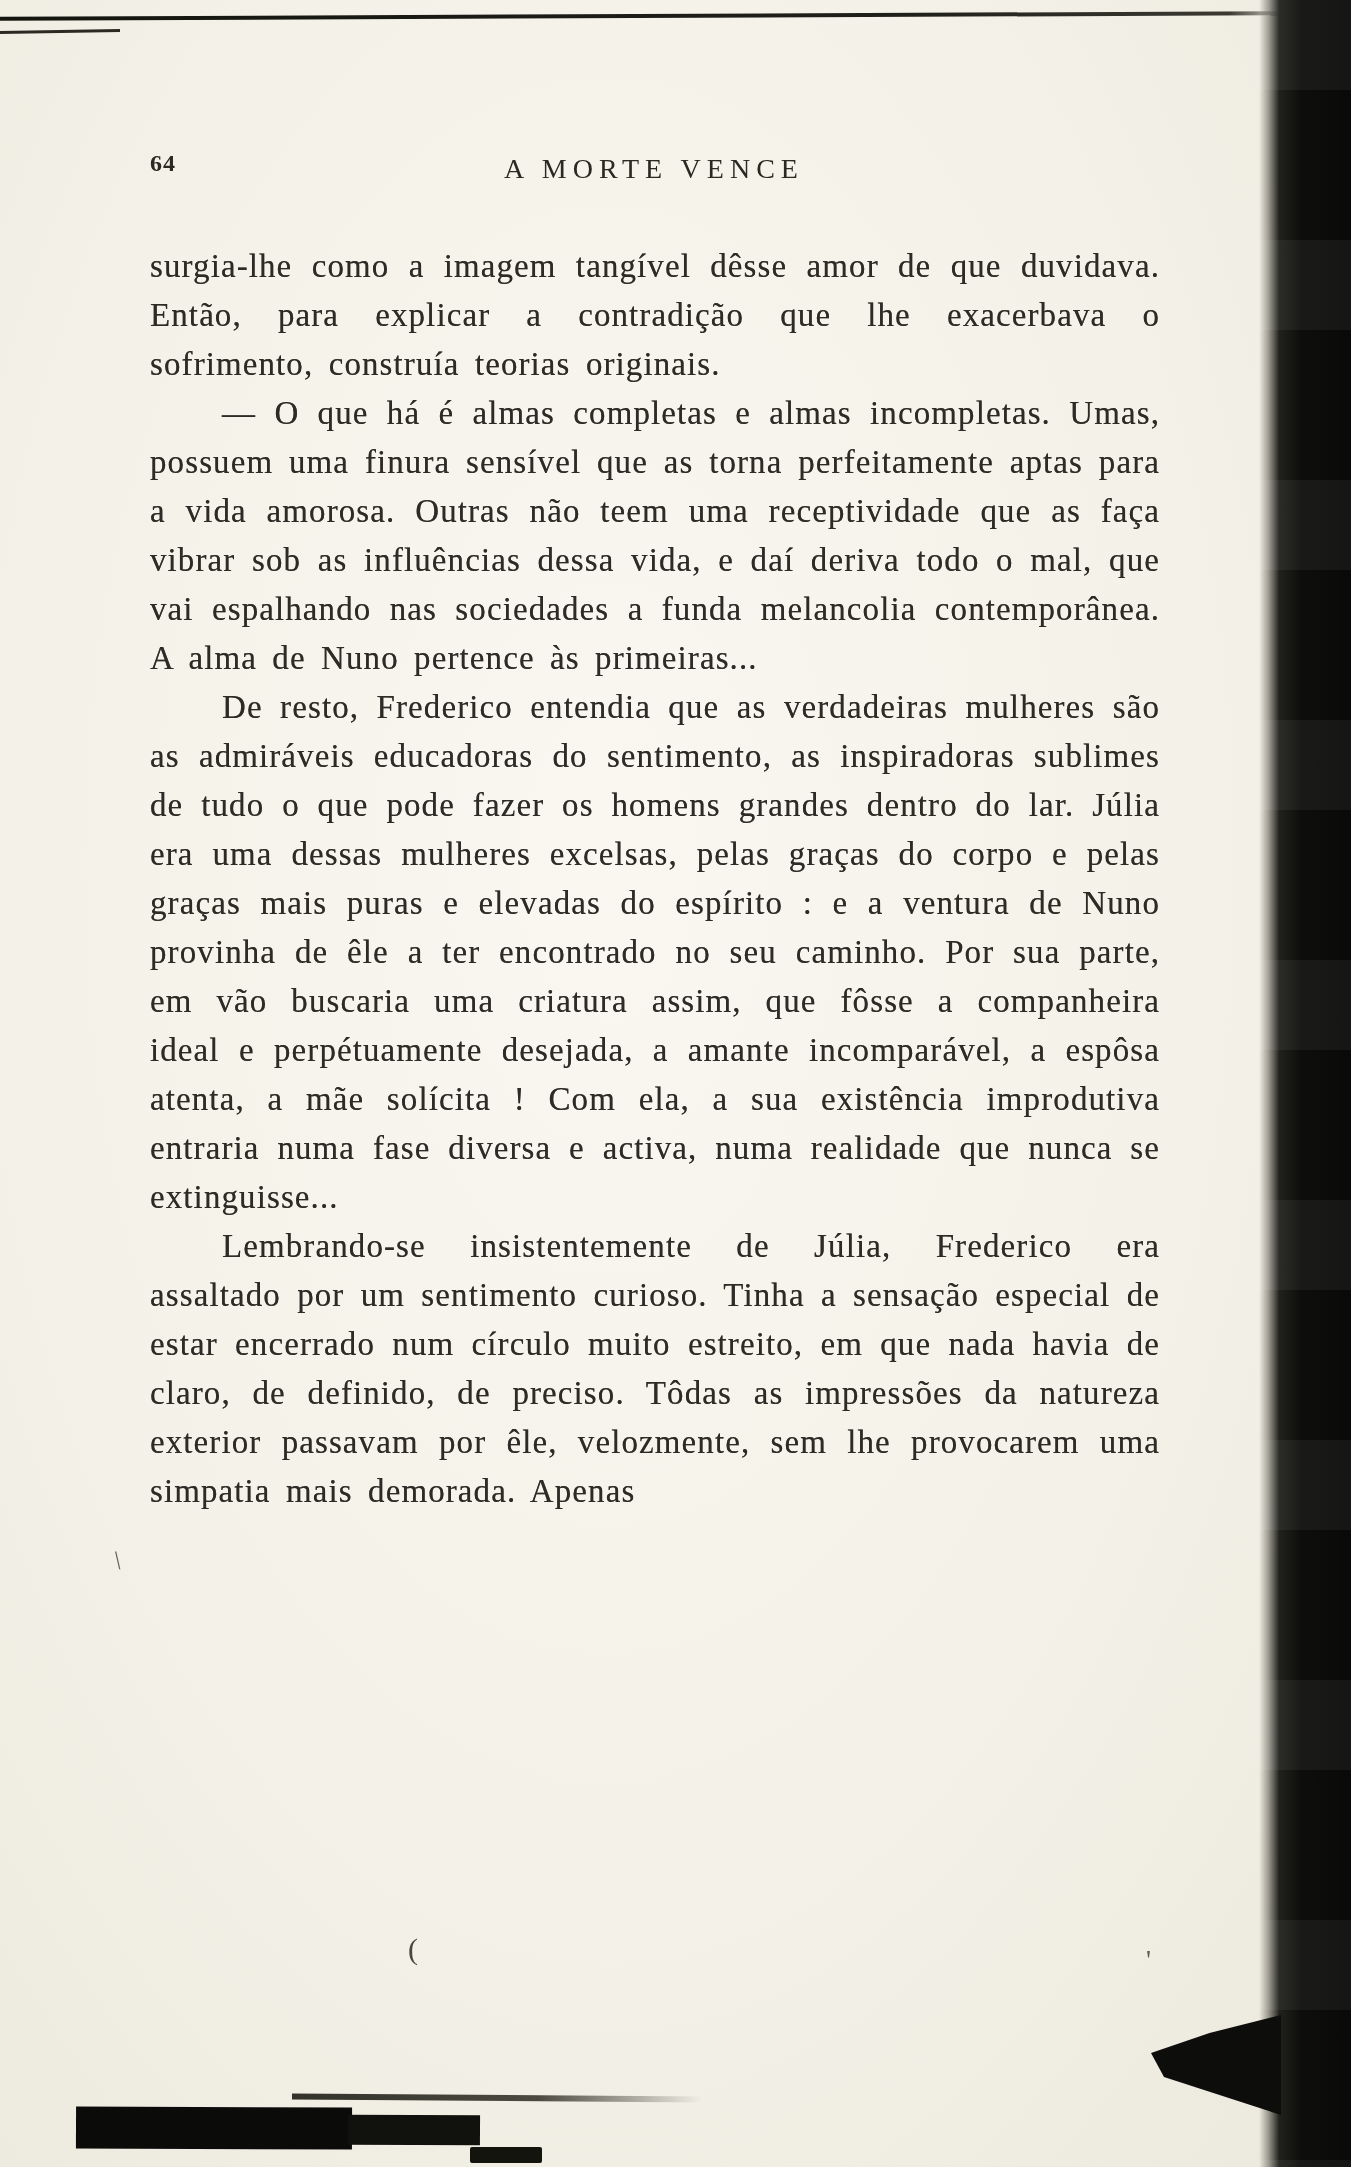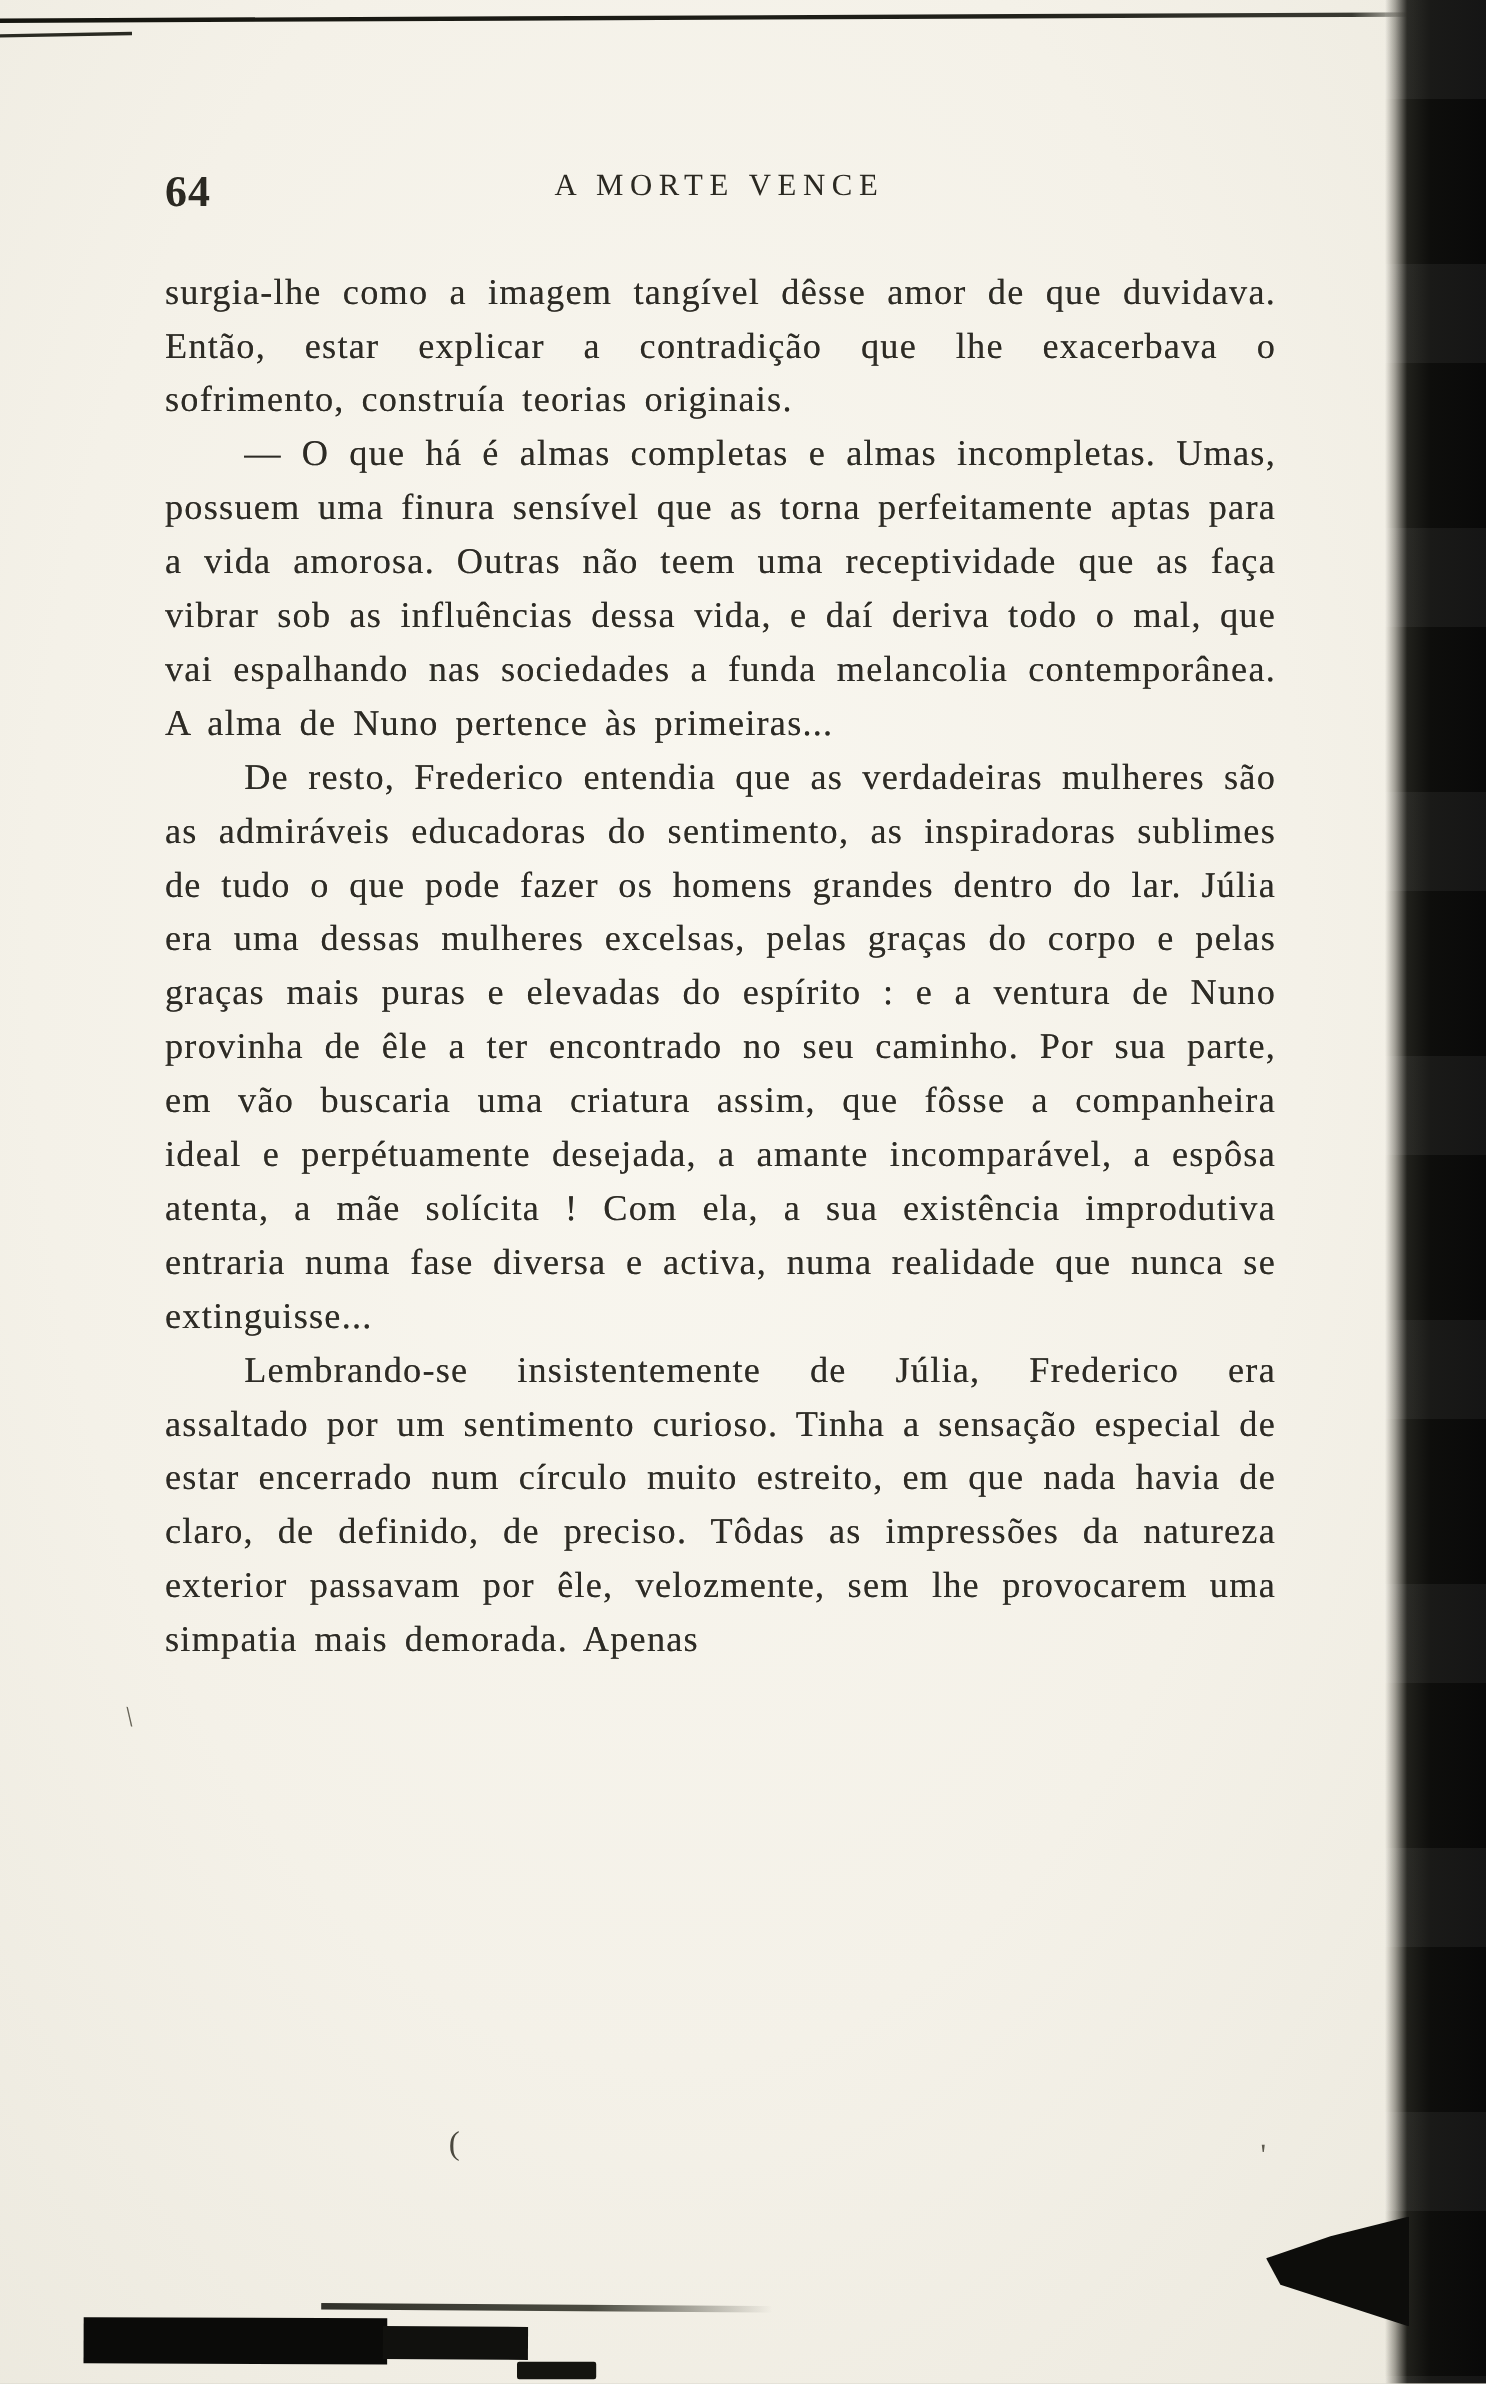--- a/index.html
+++ b/index.html
@@ -122,21 +122,21 @@
     position: absolute;
     top: 150px;
     left: 150px;
     width: 1008px;
     height: 42px;
   }
   .page-number {
     position: absolute;
     left: 0;
     top: 0;
-    font-size: 40px;
+    font-size: 24px;
     font-weight: bold;
     letter-spacing: 1px;
     color: #2b2922;
     text-align: center;
   }
   .running-title {
     position: absolute;
     left: 50%;
     top: 3px;
     transform: translateX(-50%);
@@ -181,21 +181,21 @@
   <div class="scan-bottom-bar-2"></div>
   <div class="scan-bottom-line"></div>
   <div class="scan-bottom-blob"></div>
 
   <header class="page-header">
     <span class="page-number">64</span>
     <span class="running-title">A MORTE VENCE</span>
   </header>
 
   <main class="text-block">
-    <p class="para no-indent">surgia-lhe como a imagem tangível dêsse amor de que duvidava. Então, estar explicar a contradição que lhe exacerbava o sofrimento, construía teorias originais.</p>
+    <p class="para no-indent">surgia-lhe como a imagem tangível dêsse amor de que duvidava. Então, para explicar a contradição que lhe exacerbava o sofrimento, construía teorias originais.</p>
     <p class="para">— O que há é almas completas e almas incompletas. Umas, possuem uma finura sensível que as torna perfeitamente aptas para a vida amorosa. Outras não teem uma receptividade que as faça vibrar sob as influências dessa vida, e daí deriva todo o mal, que vai espalhando nas sociedades a funda melancolia contemporânea. A alma de Nuno pertence às primeiras...</p>
     <p class="para">De resto, Frederico entendia que as verdadeiras mulheres são as admiráveis educadoras do sentimento, as inspiradoras sublimes de tudo o que pode fazer os homens grandes dentro do lar. Júlia era uma dessas mulheres excelsas, pelas graças do corpo e pelas graças mais puras e elevadas do espírito : e a ventura de Nuno provinha de êle a ter encontrado no seu caminho. Por sua parte, em vão buscaria uma criatura assim, que fôsse a companheira ideal e perpétuamente desejada, a amante incomparável, a espôsa atenta, a mãe solícita ! Com ela, a sua existência improdutiva entraria numa fase diversa e activa, numa realidade que nunca se extinguisse...</p>
     <p class="para">Lembrando-se insistentemente de Júlia, Frederico era assaltado por um sentimento curioso. Tinha a sensação especial de estar encerrado num círculo muito estreito, em que nada havia de claro, de definido, de preciso. Tôdas as impressões da natureza exterior passavam por êle, velozmente, sem lhe provocarem uma simpatia mais demorada. Apenas</p>
   </main>
 
   <span class="stray stray-paren">(</span>
   <span class="stray stray-slash">\</span>
   <span class="stray stray-tick">'</span>
 
 </div>

